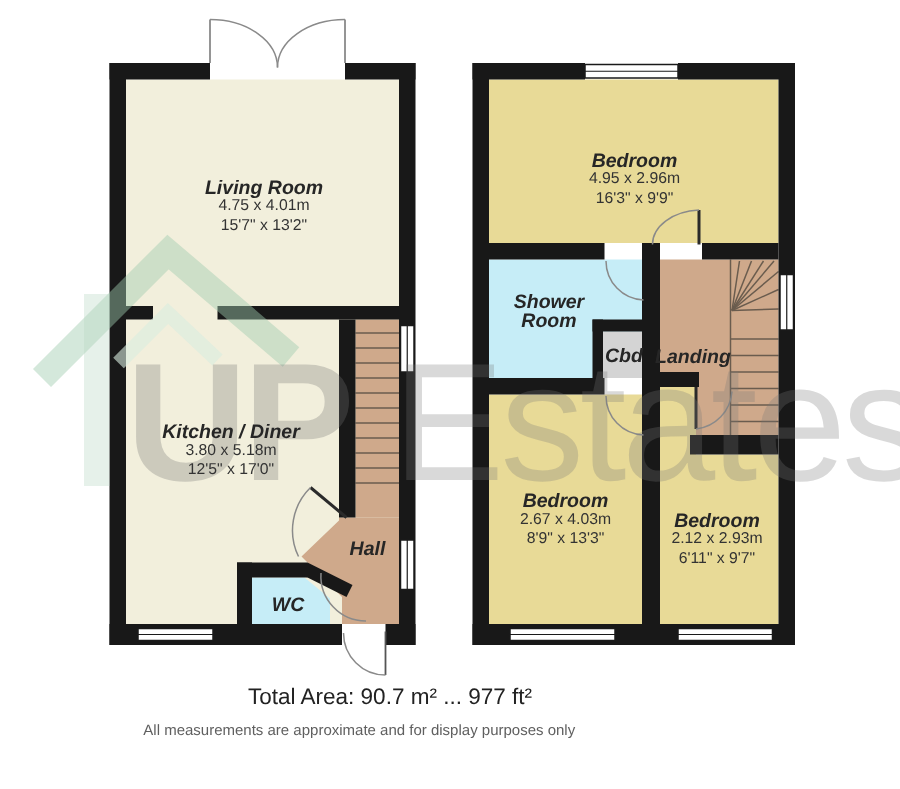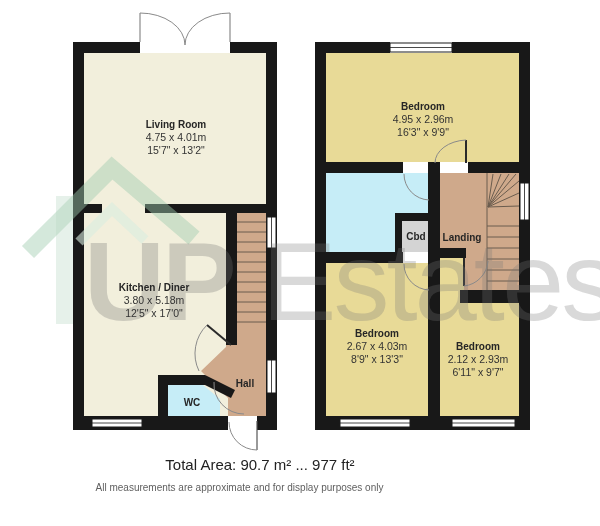--- a/index.html
+++ b/index.html
@@ -7,21 +7,21 @@
           font-family:"Liberation Sans",sans-serif;}
   .plan-svg{position:absolute;left:0;top:0;}
   
   .wm-text{position:absolute;left:48px;top:226px;font-size:112px;line-height:1;
            letter-spacing:-3px;white-space:nowrap;pointer-events:none;margin-left:36px;}
   .wm-up{font-weight:700;color:rgba(115,115,115,0.30);}
   .wm-estates{font-weight:400;color:rgba(120,120,120,0.28);}
   
   .room-label{position:absolute;transform:translateX(-50%);text-align:center;
               color:#262626;pointer-events:none;}
-  .rname{font-weight:700;font-size:10px;line-height:13px;color:#262626;}
+  .rname{font-weight:700;font-size:13px;line-height:13px;color:#262626;font-style:italic;}
   .rdim{font-weight:400;font-size:10.5px;line-height:12.5px;color:#333;}
   .wrap70{width:70px;}
   
   .total-area{position:absolute;left:0;top:456px;width:520px;text-align:center;
               font-size:15px;color:#222;}
   .disclaimer{position:absolute;left:0;top:482px;width:479px;text-align:center;
               font-size:10px;color:#5f5f5f;}
 </style>
 </head>
 <body>
@@ -187,34 +187,37 @@
     <div class="rdim">4.75 x 4.01m</div>
     <div class="rdim">15'7" x 13'2"</div>
   </div>
 
   <div class="room-label" style="left:154px;top:281px;">
     <div class="rname">Kitchen / Diner</div>
     <div class="rdim">3.80 x 5.18m</div>
     <div class="rdim">12'5" x 17'0"</div>
   </div>
 
-  <div class="room-label" style="left:245px;top:377px;">
+  <div class="room-label" style="left:245px;top:359px;">
     <div class="rname">Hall</div>
   </div>
 
   <div class="room-label" style="left:192px;top:396px;">
     <div class="rname">WC</div>
   </div>
 
   <div class="room-label" style="left:423px;top:100px;">
     <div class="rname">Bedroom</div>
     <div class="rdim">4.95 x 2.96m</div>
     <div class="rdim">16'3" x 9'9"</div>
   </div>
 
+  <div class="room-label wrap70" style="left:366px;top:194px;">
+    <div class="rname">Shower Room</div>
+  </div>
 
   <div class="room-label" style="left:416px;top:230px;">
     <div class="rname">Cbd</div>
   </div>
 
   <div class="room-label" style="left:462px;top:231px;">
     <div class="rname">Landing</div>
   </div>
 
   <div class="room-label" style="left:377px;top:327px;">

